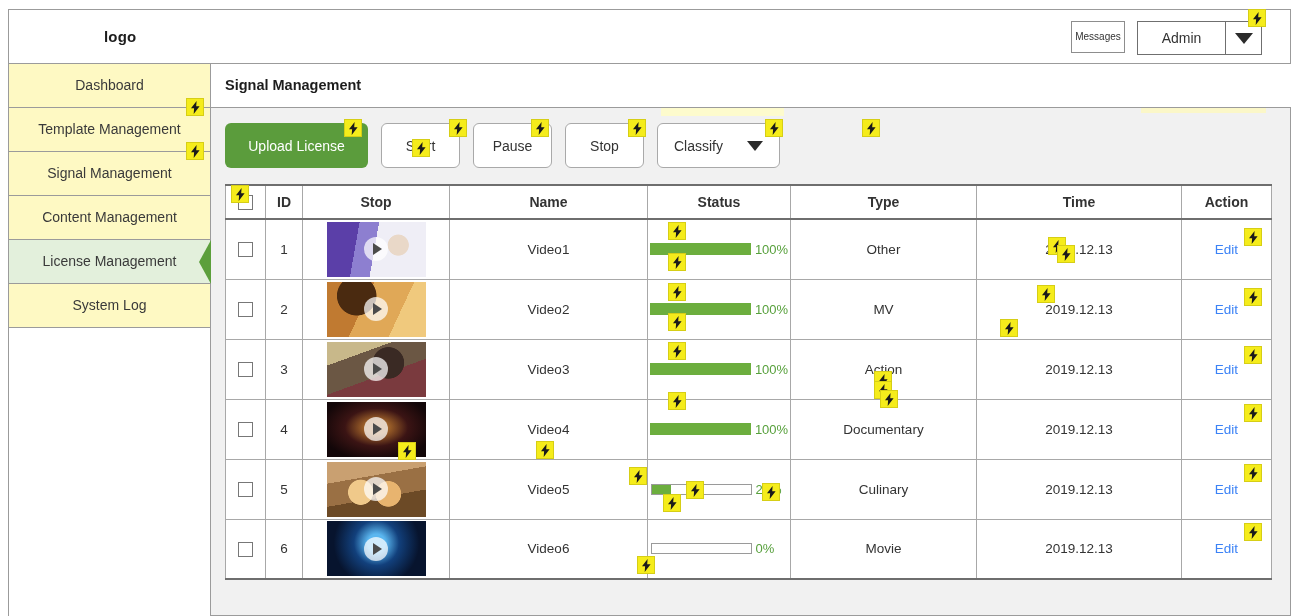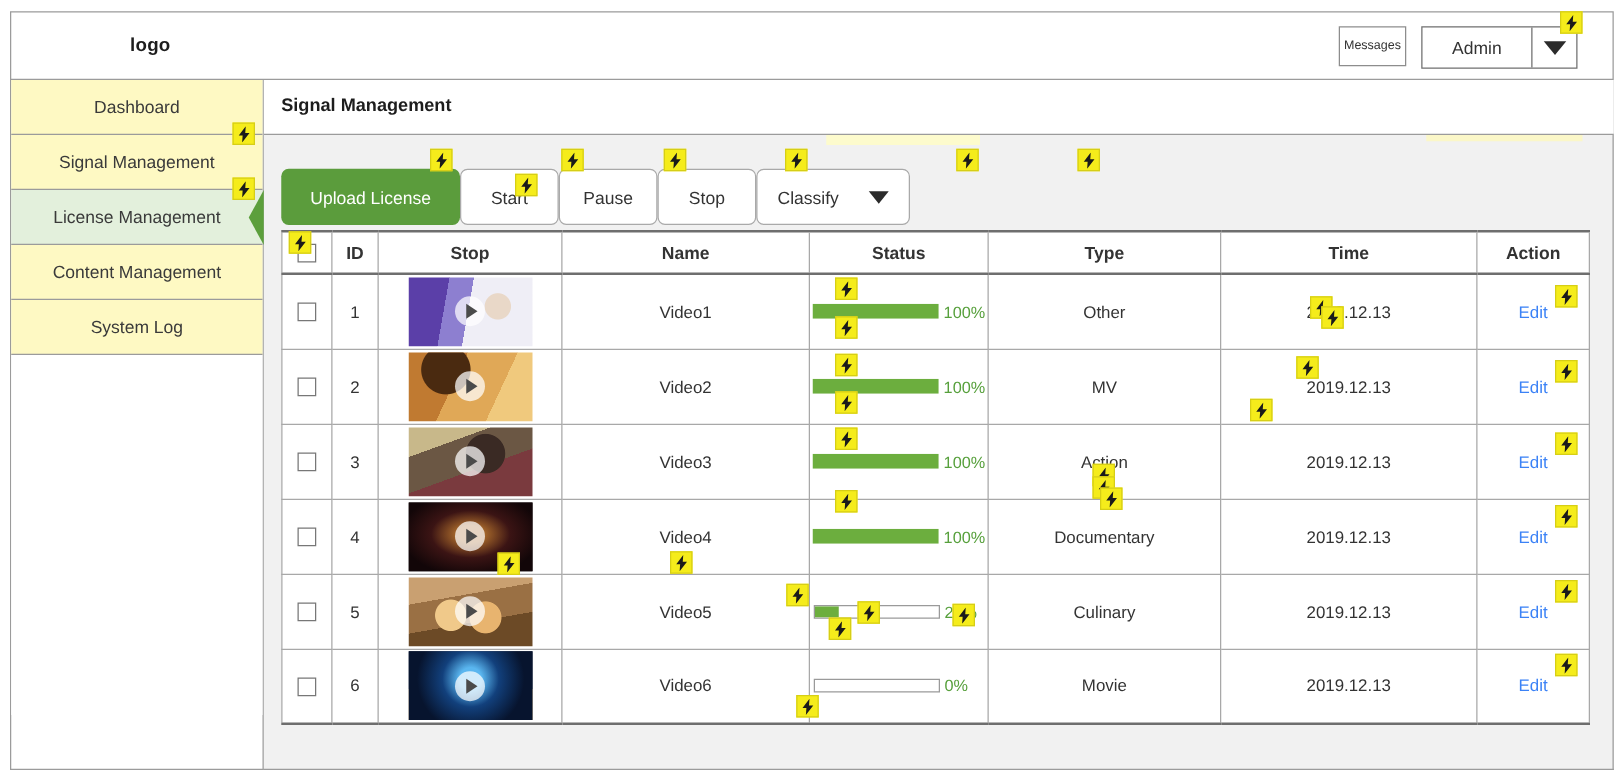--- a/index.html
+++ b/index.html
@@ -155,23 +155,24 @@
   .right-strip {
     position: absolute;
     left: 930px; top: 44px;
     width: 125px; height: 5px;
     background: #fbf7c8;
   }
 
   
   .toolbar {
     position: absolute;
-    left: 14px; top: 71px;
+    left: 14px; top: 59px;
     display: flex;
     align-items: center;
+    gap: 13px;
   }
   .btn {
     position: relative;
     height: 45px;
     border-radius: 6px;
     font-size: 14px;
     display: flex;
     align-items: center;
     justify-content: center;
     cursor: pointer;
@@ -356,28 +357,31 @@
       </div>
     </div>
   </div>
   <div class="admin-underline"></div>
 
   <div class="sidebar">
     <div class="nav-item">
       <span>Dashboard</span>
     </div>
     <div class="nav-item">
+      <span>Template Management</span>
+    </div>
+    <div class="nav-item">
       <span>Signal Management</span>
+    </div>
+    <div class="nav-item">
+      <span>Content Management</span>
     </div>
     <div class="nav-item active">
       <span>License Management</span>
       <span class="nav-arrow"></span>
-    </div>
-    <div class="nav-item">
-      <span>Content Management</span>
     </div>
     <div class="nav-item">
       <span>System Log</span>
     </div>
     <div class="nav-filler"></div>
   </div>
 
   <div class="main">
 
     <div class="page-title-bar">

